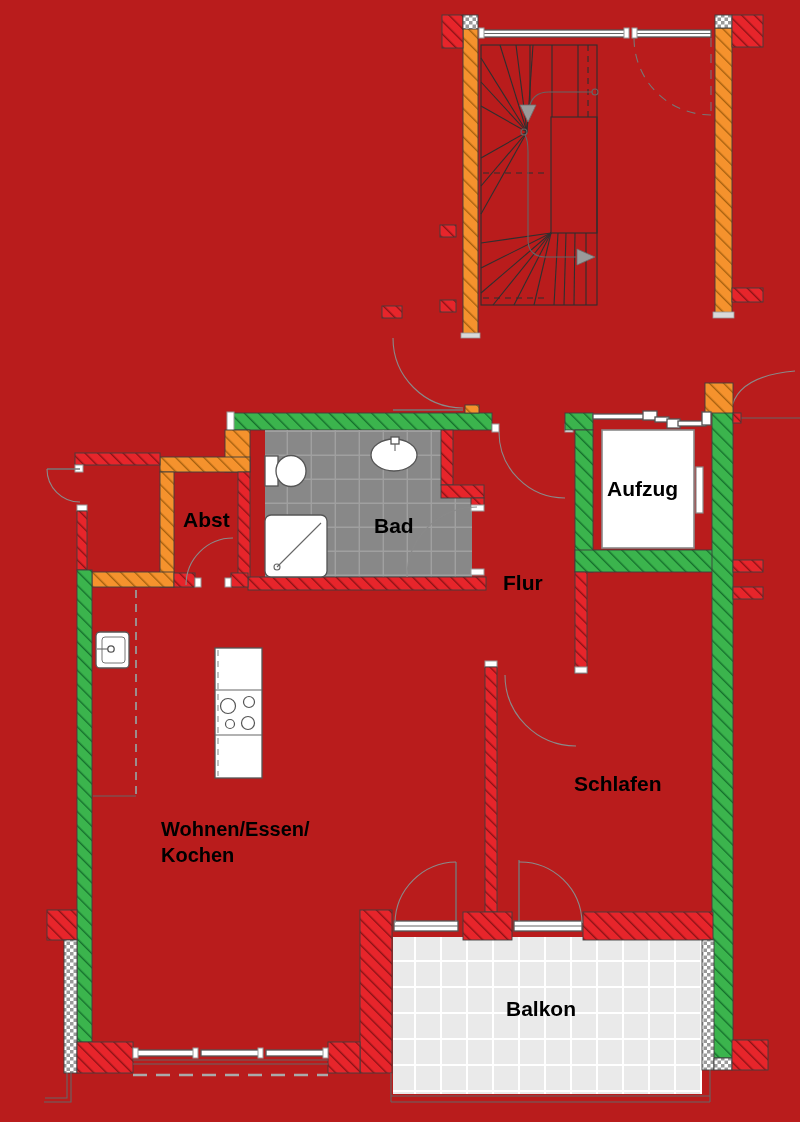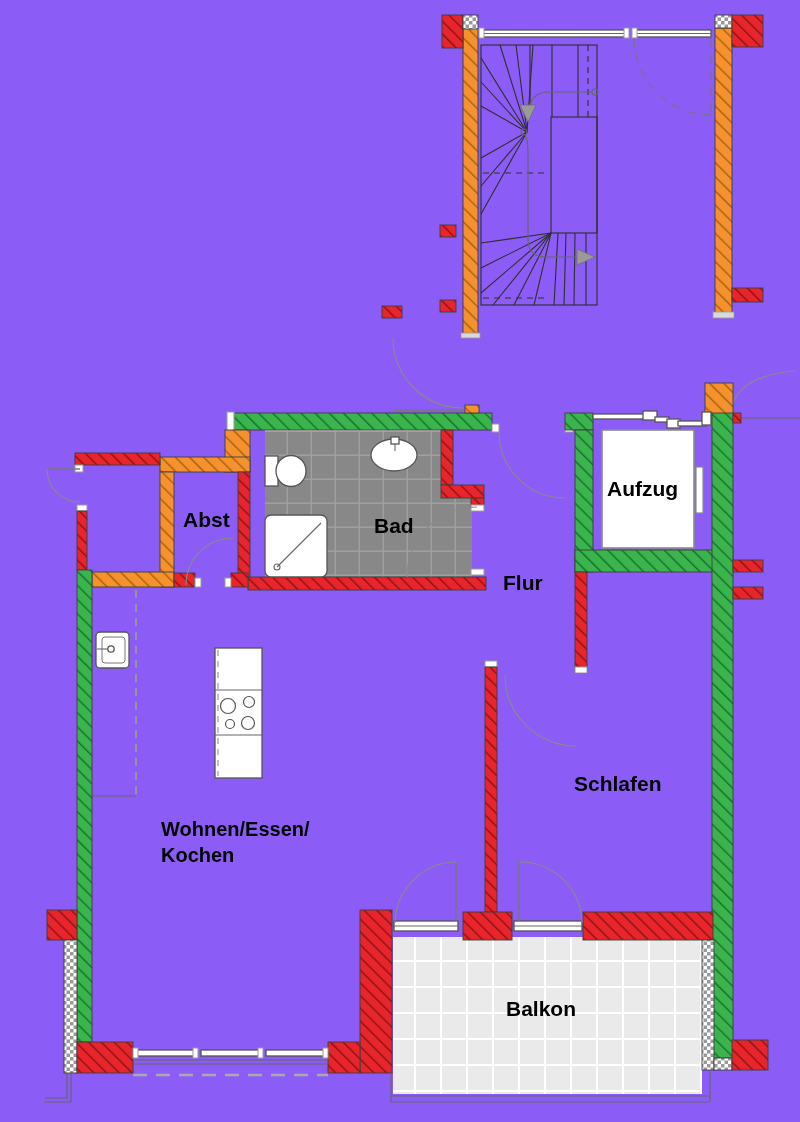--- a/index.html
+++ b/index.html
@@ -1,16 +1,16 @@
 <!DOCTYPE html>
 <html><head>
 <meta charset="utf-8">
 <style>
   html,body{margin:0;padding:0;background:#fff;}
-  .stage{width:800px;height:1122px;position:relative;background:#8b5cf6;font-family:"Liberation Sans",sans-serif;}
+  .stage{width:800px;height:1122px;position:relative;background:#b91c1c;font-family:"Liberation Sans",sans-serif;}
   .lbl{font-family:"Liberation Sans",sans-serif;font-weight:bold;fill:#000;}
   .lbl21{font-size:21px;}
   .lbl20{font-size:20px;}
   .wall{stroke:#3e3e3e;stroke-width:0.9;}
   .cap{fill:#fff;stroke:#999;stroke-width:1;}
   .capg{fill:#d9d9d9;stroke:#9a9a9a;stroke-width:0.8;}
   .arc{fill:none;stroke:#8a8a8a;stroke-width:1.1;}
   .leaf{stroke:#777;stroke-width:1.4;}
   .tread{stroke:#2f2f2f;stroke-width:1.1;fill:none;}
   .treadD{stroke:#2f2f2f;stroke-width:1.1;fill:none;stroke-dasharray:6 5;}

